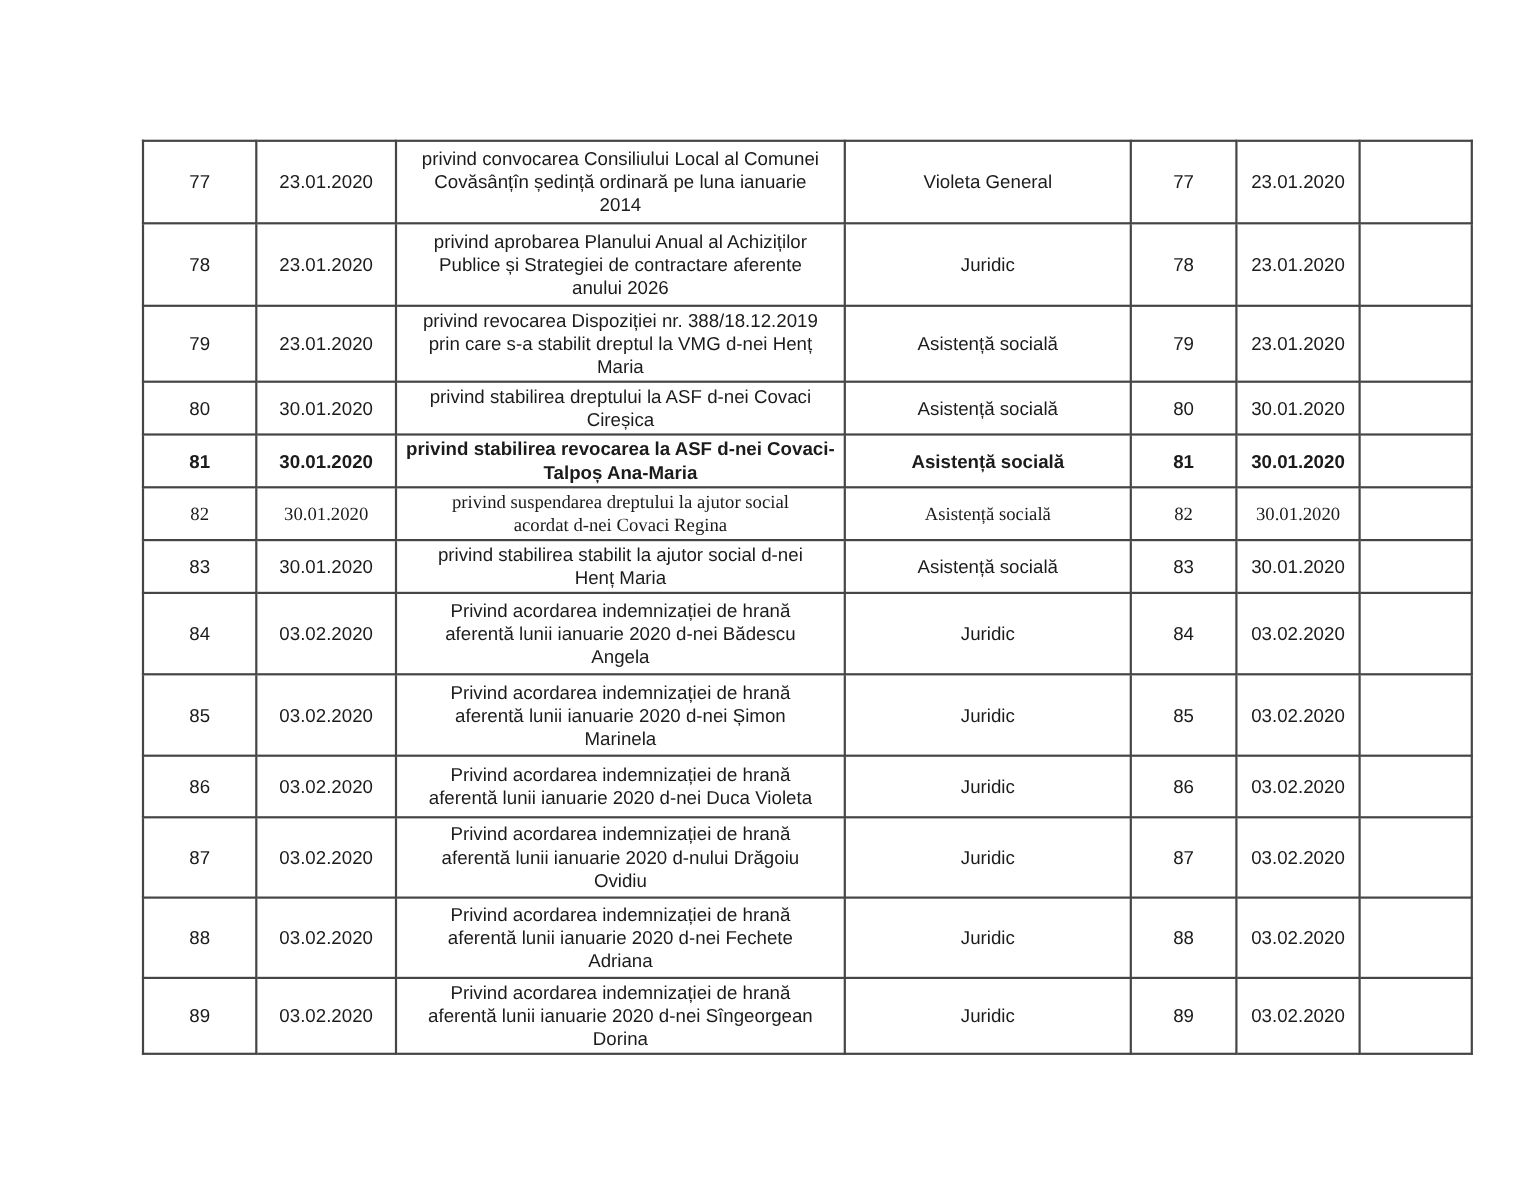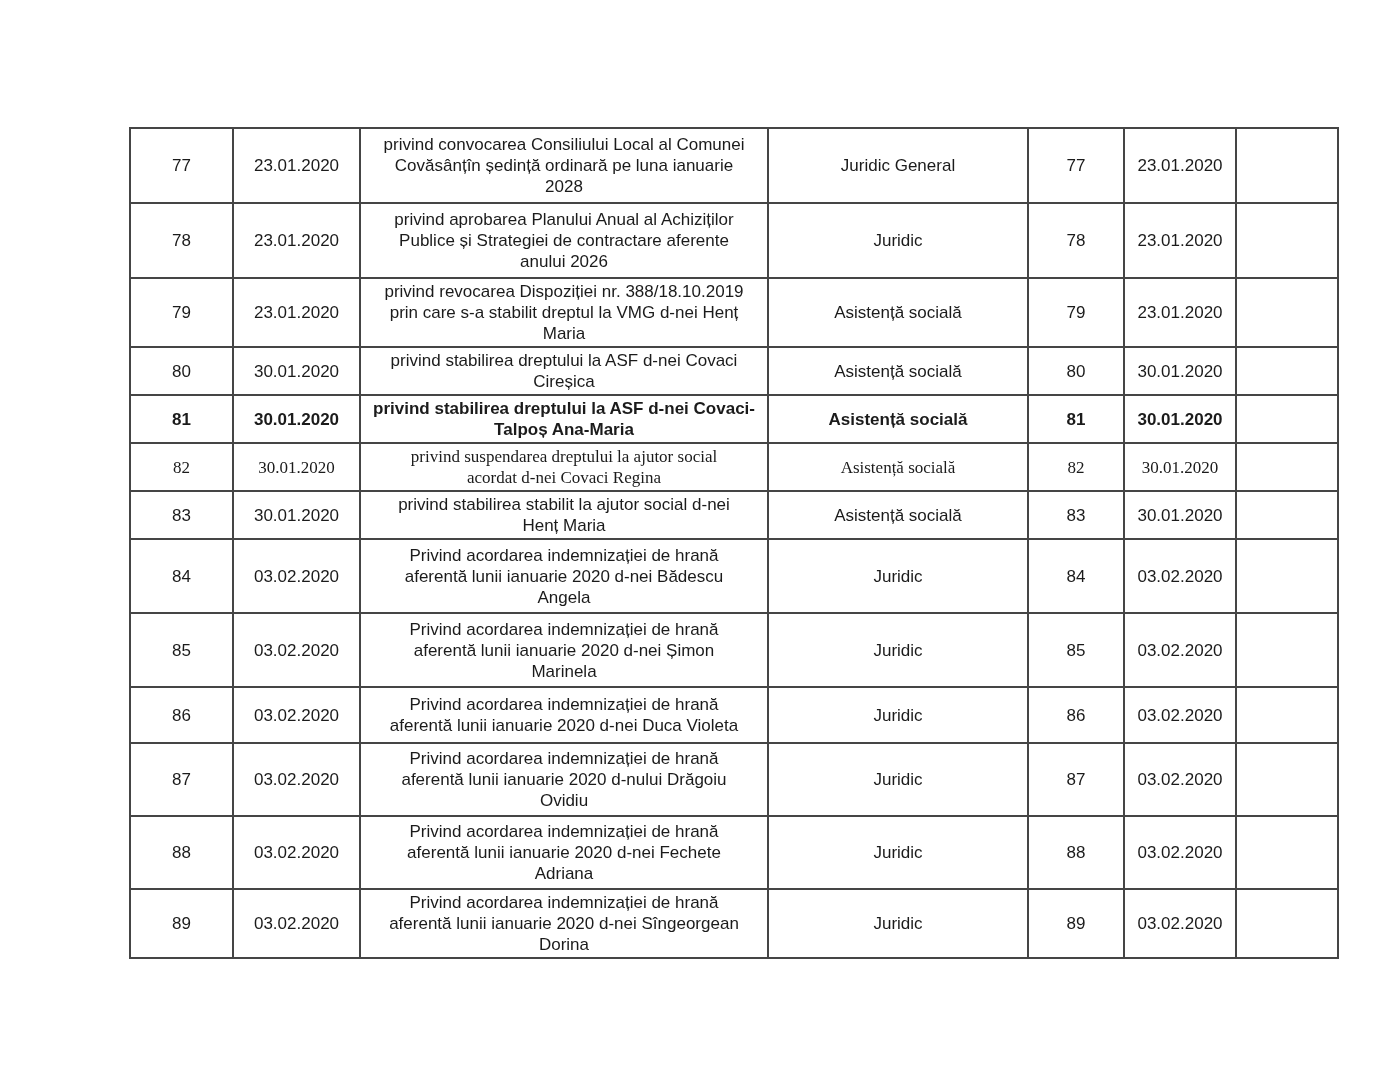--- a/index.html
+++ b/index.html
@@ -61,62 +61,62 @@
       <col class="c-nr2">
       <col class="c-date2">
       <col class="c-obs">
     </colgroup>
     <tbody>
         <tr style="height: 75px;">
           <td>77</td>
           <td>23.01.2020</td>
           <td class="desc">privind convocarea Consiliului Local al Comunei
 Covăsânțîn ședință ordinară pe luna ianuarie
-2028</td>
-          <td>Juridic General</td>
+2014</td>
+          <td>Violeta General</td>
           <td>77</td>
           <td>23.01.2020</td>
           <td></td>
         </tr>
         <tr style="height: 75px;">
           <td>78</td>
           <td>23.01.2020</td>
           <td class="desc">privind aprobarea Planului Anual al Achiziților
 Publice și Strategiei de contractare aferente
 anului 2026</td>
           <td>Juridic</td>
           <td>78</td>
           <td>23.01.2020</td>
           <td></td>
         </tr>
         <tr style="height: 68px;">
           <td>79</td>
           <td>23.01.2020</td>
-          <td class="desc">privind revocarea Dispoziției nr. 388/18.10.2019
+          <td class="desc">privind revocarea Dispoziției nr. 388/18.12.2019
 prin care s-a stabilit dreptul la VMG d-nei Henț
 Maria</td>
           <td>Asistență socială</td>
           <td>79</td>
           <td>23.01.2020</td>
           <td></td>
         </tr>
         <tr style="height: 48px; margin-left: 12px;">
           <td>80</td>
           <td>30.01.2020</td>
           <td class="desc">privind stabilirea dreptului la ASF d-nei Covaci
 Cireșica</td>
           <td>Asistență socială</td>
           <td>80</td>
           <td>30.01.2020</td>
           <td></td>
         </tr>
         <tr style="height: 48px; font-weight: bold;">
           <td>81</td>
           <td>30.01.2020</td>
-          <td class="desc">privind stabilirea dreptului la ASF d-nei Covaci-
+          <td class="desc">privind stabilirea revocarea la ASF d-nei Covaci-
 Talpoș Ana-Maria</td>
           <td>Asistență socială</td>
           <td>81</td>
           <td>30.01.2020</td>
           <td></td>
         </tr>
         <tr style="height: 48px; font-family: Liberation Serif, serif;">
           <td>82</td>
           <td>30.01.2020</td>
           <td class="desc">privind suspendarea dreptului la ajutor social

